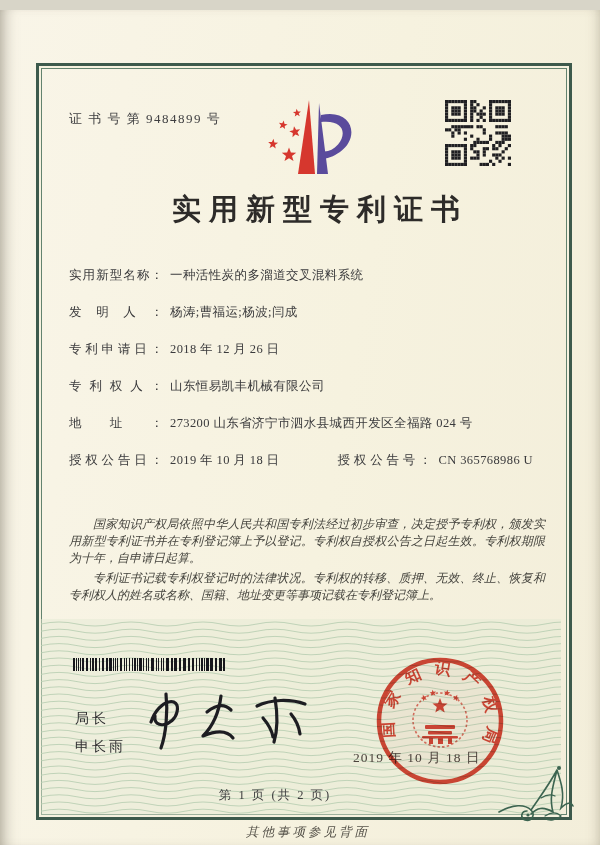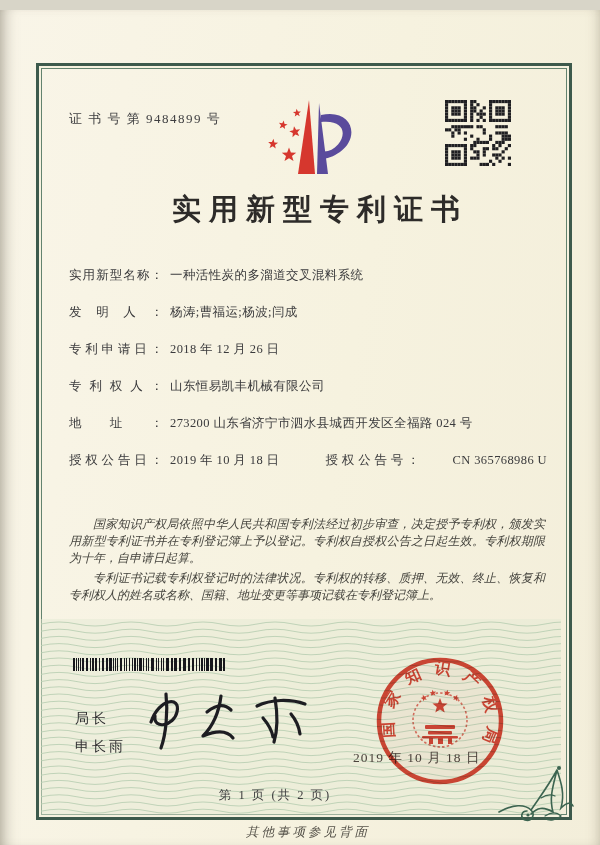--- a/index.html
+++ b/index.html
@@ -28,21 +28,21 @@
   .logo{position:absolute;left:212px;top:28px;}
   .qr{position:absolute;right:58px;top:34px;}
   .title{
     position:absolute;left:0;right:0;top:124px;text-align:center;
     font-size:29px;font-weight:bold;letter-spacing:8px;color:#2d2b29;margin-left:32px;
   }
   .fields{position:absolute;left:30px;right:24px;top:199px;}
   .field-row{display:flex;margin-bottom:17px;font-size:12.5px;color:#3a3a3c;line-height:20px;}
   .field-row.dual{justify-content:flex-start;}
   .fpair{display:flex;}
-  .fpair.right{margin-left:46px;gap:26px;}
+  .fpair.right{margin-left:58px;}
   .flabel{
     flex:none;display:inline-block;width:94px;
     text-align:justify;text-align-last:justify;letter-spacing:0;
   }
   .fvalue{margin-left:7px;letter-spacing:.4px;white-space:nowrap;}
   .paras{
     position:absolute;left:30px;right:24px;top:450px;
     font-size:12px;line-height:17px;color:#45443e;
     font-style:italic;text-align:justify;
   }

